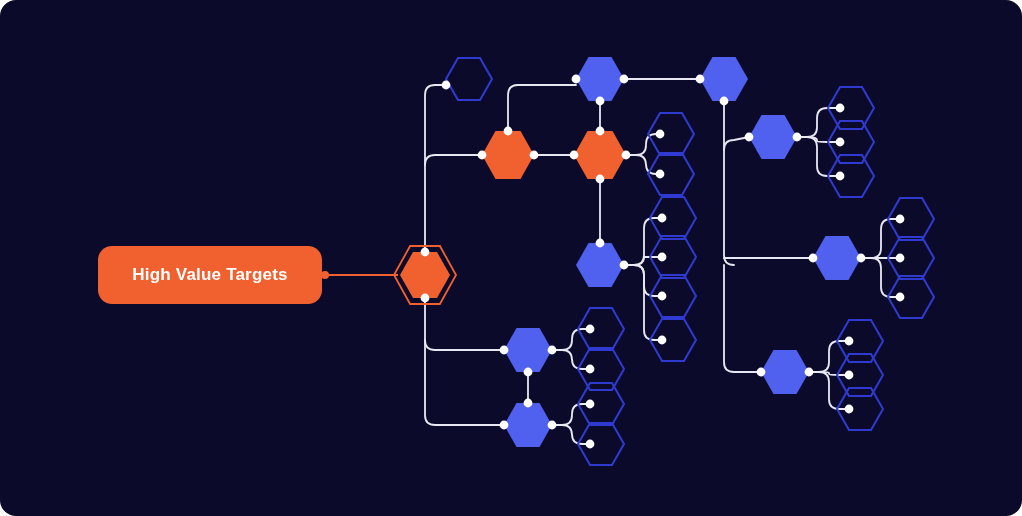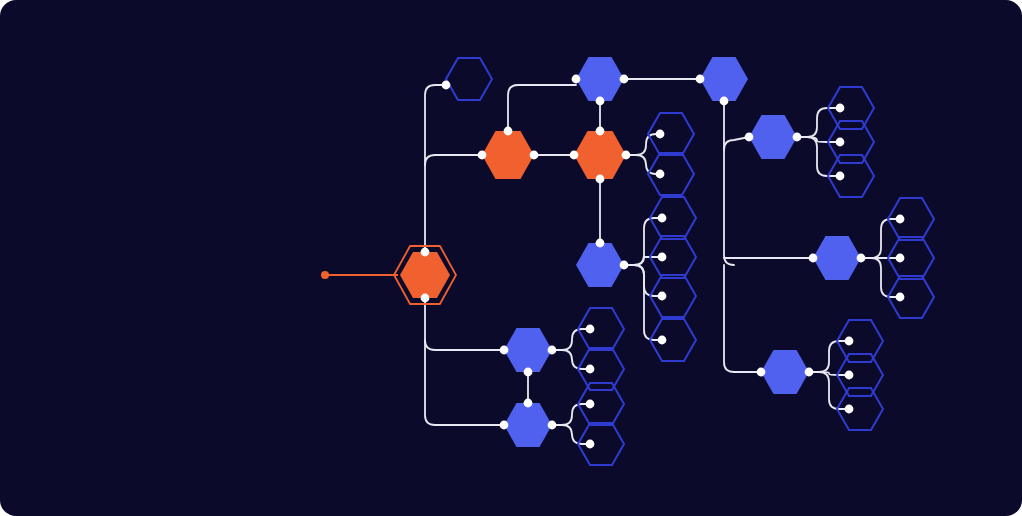--- a/index.html
+++ b/index.html
@@ -227,14 +227,17 @@
         <circle cx="900" cy="258" r="4.4" fill="#ffffff"></circle>
         <circle cx="900" cy="297" r="4.4" fill="#ffffff"></circle>
         <circle cx="761" cy="372" r="4.4" fill="#ffffff"></circle>
         <circle cx="809" cy="372" r="4.4" fill="#ffffff"></circle>
         <circle cx="849" cy="341" r="4.4" fill="#ffffff"></circle>
         <circle cx="849" cy="375" r="4.4" fill="#ffffff"></circle>
         <circle cx="849" cy="409" r="4.4" fill="#ffffff"></circle>
       </g>
   </svg>
 
+  <div class="root-label-box" style="left: 98px; top: 246px; width: 224px; height: 58px; background: rgb(241, 97, 47);">
+    <span class="root-label-text" style="color: rgb(255, 255, 255); font-size: 17px;">High Value Targets</span>
+  </div>
 
 </div>
 
 </body></html>

